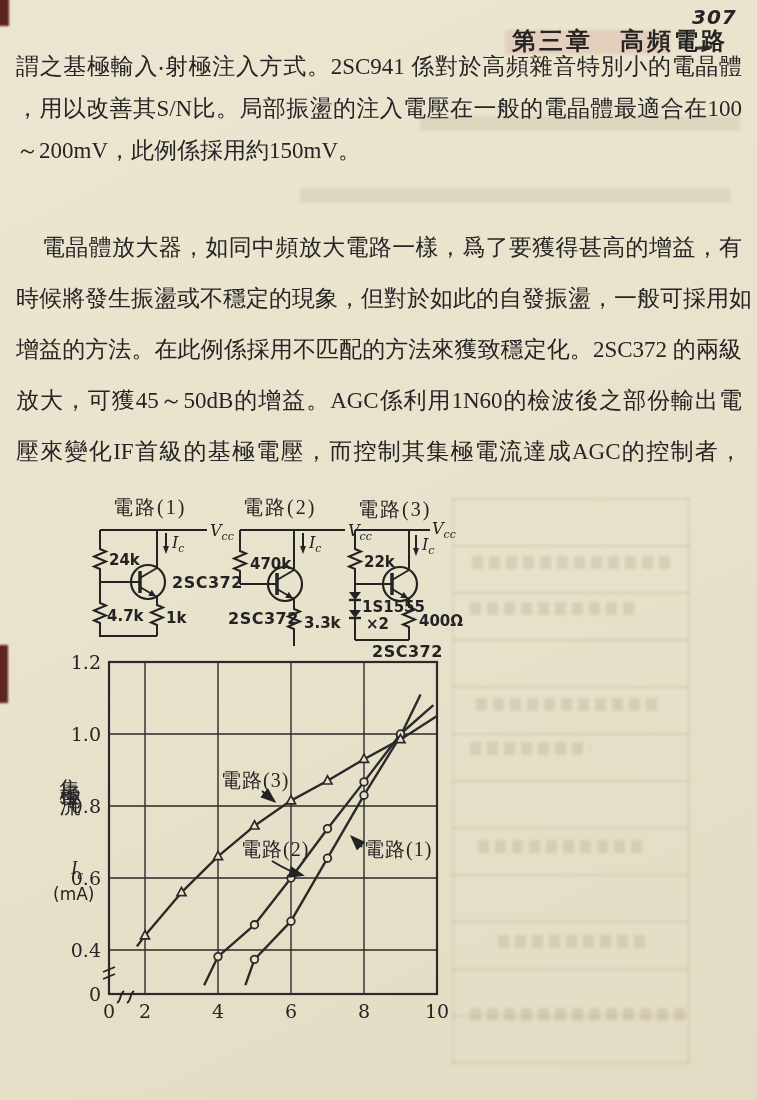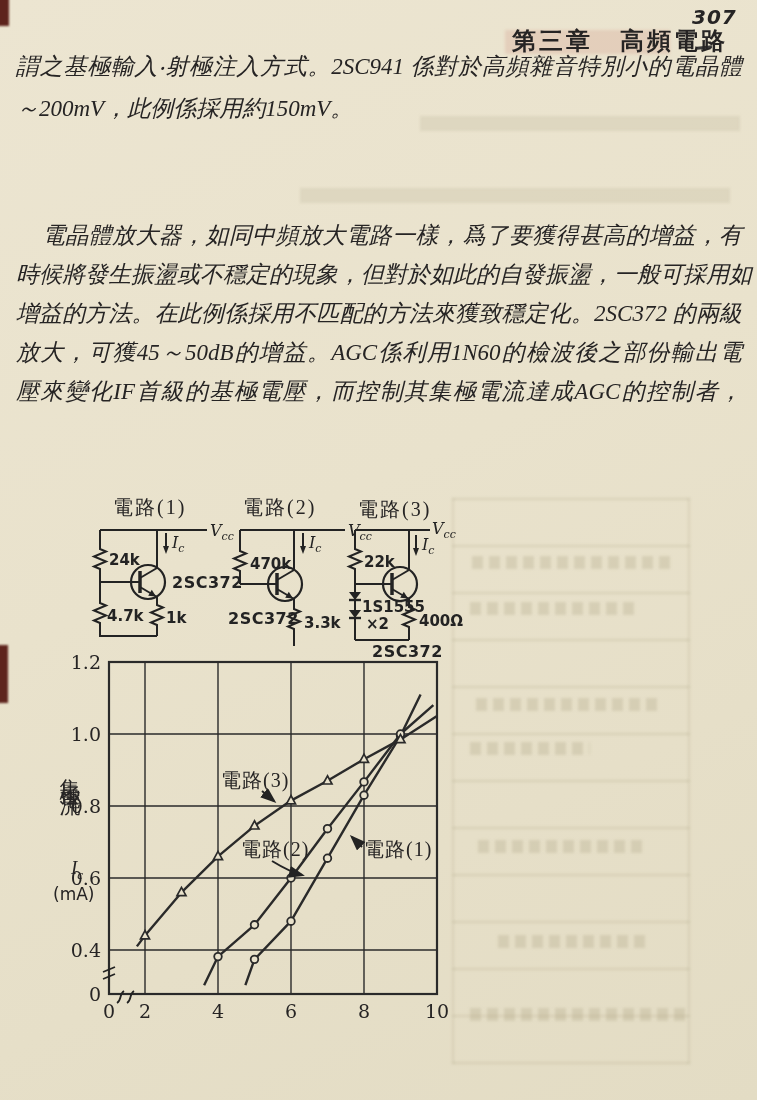--- a/index.html
+++ b/index.html
@@ -19,22 +19,22 @@
   .ghost-row{height:13px;opacity:.55;background:repeating-linear-gradient(to right,rgba(148,138,102,.38) 0 11px,transparent 11px 17px);}
   .ghost-pink{left:505px;top:30px;width:165px;height:24px;background:rgba(195,100,88,.16);}
   .ghost-soft{background:rgba(150,140,104,.14);}
   
   .chapter{position:absolute;left:512px;top:25px;font-size:24px;letter-spacing:3px;font-weight:bold;}
   .pageno{position:absolute;left:692px;top:5px;font-family:"DejaVu Sans",sans-serif;font-weight:bold;font-style:italic;font-size:20px;letter-spacing:1px;}
   
   .para{position:absolute;left:16px;width:726px;font-size:23px;}
   .p1{top:52px;}
   .p2{top:221px;}
-  .jline{height:42px;line-height:30px;text-align:justify;text-align-last:justify;white-space:nowrap;font-style:italic;}
-  .p2 .jline{height:39px;}
+  .jline{height:42px;line-height:30px;text-align:justify;text-align-last:justify;white-space:nowrap;}
+  .p2 .jline{height:39px;margin-top:12px;}
   .jline.natural{text-align-last:left;}
   .jline.indent{padding-left:26px;}
   
   .circuits{position:absolute;left:0;top:488px;}
   .chart{position:absolute;left:0;top:650px;}
   .w{stroke:#232323;stroke-width:2;fill:none;}
   #rsym path{stroke:#232323;stroke-width:2;fill:none;}
   #npn circle{stroke:#232323;stroke-width:2.2;fill:none;}
   #npn line{stroke:#232323;}
   #dsym line{stroke:#232323;stroke-width:2.4;}
@@ -75,20 +75,21 @@
   <div class="ghost ghost-row" style="left:470px;top:742px;width:120px;"></div>
   <div class="ghost ghost-row" style="left:478px;top:840px;width:170px;"></div>
   <div class="ghost ghost-row" style="left:498px;top:935px;width:150px;"></div>
   <div class="ghost ghost-row" style="left:470px;top:1008px;width:215px;"></div>
 
   <div class="chapter">第三章　高頻電路</div>
   <div class="pageno">307</div>
 
   <div class="para p1">
     <div class="jline">謂之基極輸入‧射極注入方式。2SC941 係對於高頻雜音特別小的電晶體</div>
+    <div class="jline">，用以改善其S/N比。局部振盪的注入電壓在一般的電晶體最適合在100</div>
     <div class="jline natural">～200mV，此例係採用約150mV。</div>
   </div>
 
   <div class="para p2">
     <div class="jline indent">電晶體放大器，如同中頻放大電路一樣，爲了要獲得甚高的增益，有</div>
     <div class="jline">時候將發生振盪或不穩定的現象，但對於如此的自發振盪，一般可採用如</div>
     <div class="jline">增益的方法。在此例係採用不匹配的方法來獲致穩定化。2SC372 的兩級</div>
     <div class="jline">放大，可獲45～50dB的增益。AGC係利用1N60的檢波後之部份輸出電</div>
     <div class="jline">壓來變化IF首級的基極電壓，而控制其集極電流達成AGC的控制者，</div>
   </div>

